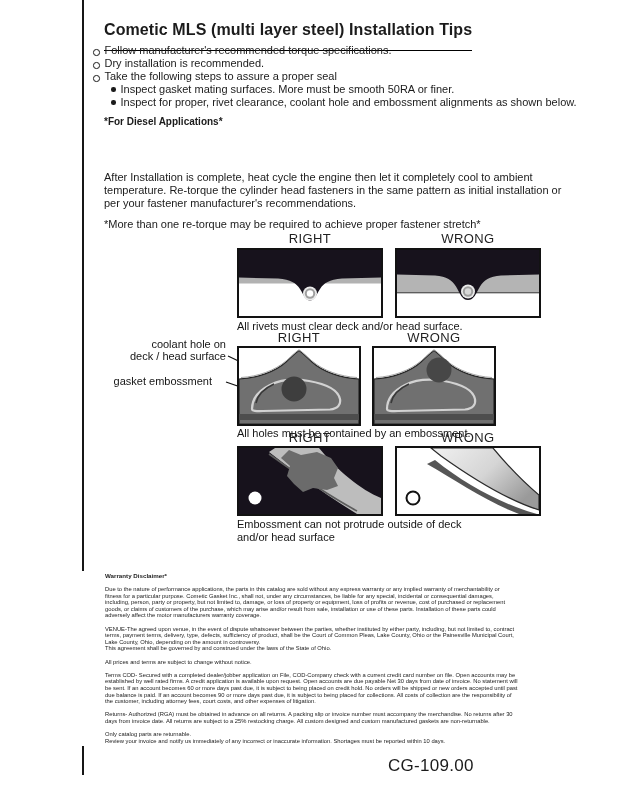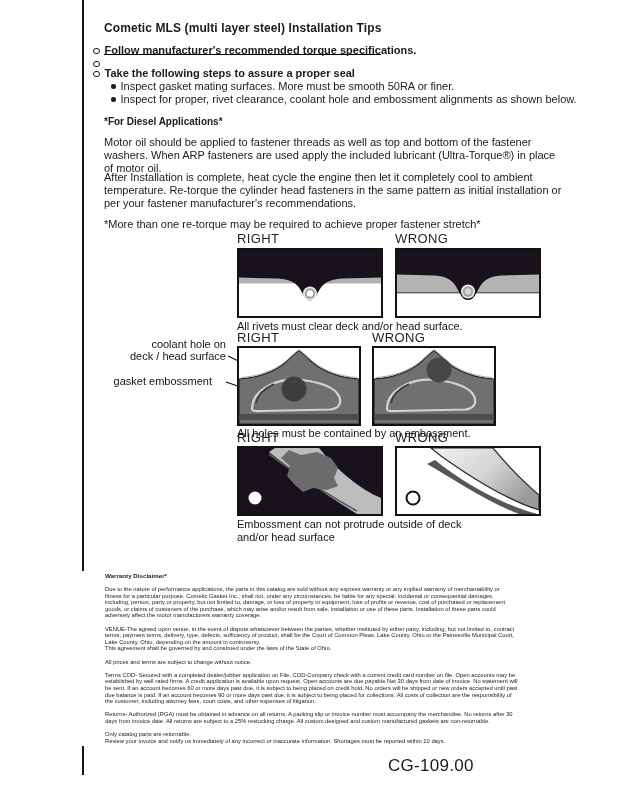--- a/index.html
+++ b/index.html
@@ -4,33 +4,33 @@
 <style>
   html,body{margin:0;padding:0;background:#ffffff;}
   .page{
     position:relative;width:618px;height:800px;background:#ffffff;overflow:hidden;
     font-family:"Liberation Sans", sans-serif;color:#1b1b1b;
   }
   
   .edge-line{position:absolute;left:82px;width:1.5px;background:#161616;}
   
   .title{
-    position:absolute;left:104px;top:21px;font-size:12px;font-weight:bold;
-    border-bottom:1.6px solid #000;padding-bottom:19px;letter-spacing:0.1px;
+    position:absolute;left:104px;top:21px;font-size:16px;font-weight:bold;
+    border-bottom:1.6px solid #000;padding-bottom:11px;letter-spacing:0.1px;
   }
   .tips{position:absolute;left:93px;top:44px;font-size:11px;line-height:13px;}
-  .b-row{display:flex;align-items:flex-start;font-weight:bold;}
+  .b-row{display:flex;align-items:center;}
   .b-dot{width:4.5px;height:4.5px;border:1px solid #1b1b1b;border-radius:50%;margin:3.5px 5px 0 0;flex:0 0 auto;}
   .sb-row{display:flex;align-items:flex-start;margin-left:18px;}
   .sb-dot{width:4.5px;height:4.5px;background:#1b1b1b;border-radius:50%;margin:4px 5px 0 0;flex:0 0 auto;}
   
   .diesel-h{position:absolute;left:104px;top:116px;font-size:10px;font-weight:bold;}
   .para{position:absolute;left:104px;width:462px;font-size:11px;line-height:13px;}
   
-  .rw-label{position:absolute;font-size:13px;letter-spacing:0.4px;text-align:left;color:#1f1f1f;}
+  .rw-label{position:absolute;font-size:13px;letter-spacing:0.4px;text-align:center;color:#1f1f1f;}
   .caption{position:absolute;font-size:11px;line-height:13px;color:#161616;}
   .panel{position:absolute;border:2px solid #121212;background:#fff;}
   .panel svg{display:block;}
   .side-label{position:absolute;font-size:11px;line-height:11.5px;text-align:right;color:#161616;}
   .leader{position:absolute;left:0;top:330px;pointer-events:none;}
   
   .warranty{position:absolute;left:105px;top:573px;width:413px;font-size:5.8px;line-height:6.6px;color:#222;}
   .warranty .wh{font-weight:bold;font-size:6.2px;margin:0 0 6.5px 0;}
   .warranty p{margin:0 0 6.6px 0;white-space:pre-line;}
   .footer-code{position:absolute;left:388px;top:756px;font-size:17px;color:#1b1b1b;letter-spacing:0.3px;}
@@ -45,37 +45,37 @@
 
   <div class="title">Cometic MLS (multi layer steel) Installation Tips</div>
 
   <div class="tips">
     <div class="b-row">
       <span class="b-dot"></span>
       <span>Follow manufacturer's recommended torque specifications.</span>
     </div>
     <div class="b-row">
       <span class="b-dot"></span>
+      <span>Dry installation is recommended.</span>
     </div>
     <div class="b-row">
       <span class="b-dot"></span>
       <span>Take the following steps to assure a proper seal</span>
     </div>
     <div class="sb-row">
       <span class="sb-dot"></span>
       <span>Inspect gasket mating surfaces.  More must be smooth 50RA or finer.</span>
     </div>
     <div class="sb-row">
       <span class="sb-dot"></span>
       <span>Inspect for proper, rivet clearance, coolant hole and embossment alignments as shown below.</span>
     </div>
   </div>
 
   <div class="diesel-h">*For Diesel Applications*</div>
-  <div class="para" style="top:136px;">Motor oil should be applied to fastener threads as well as top and bottom of the fastener washers. When ARP fasteners are used apply the included lubricant (Ultra-Torque®) in place of motor oil.</div>
   <div class="para" style="top:171px;">After Installation is complete, heat cycle the engine then let it completely cool to ambient temperature. Re-torque the cylinder head fasteners in the same pattern as initial installation or per your fastener manufacturer's recommendations.</div>
   <div class="para" style="top:218px;">*More than one re-torque may be required to achieve proper fastener stretch*</div>
 
   <div class="rw-label" style="left:237px;top:231px;width:146px;">RIGHT</div>
   <div class="rw-label" style="left:395px;top:231px;width:146px;">WRONG</div>
 
   <div class="panel" style="left:237px;top:248px;width:142px;height:66px;">
     <svg width="142" height="66" viewBox="0 0 142 66">
       <rect x="0" y="0" width="142" height="66" fill="#ffffff"></rect>
       <rect x="0" y="27" width="142" height="6.5" fill="#b2b2b2"></rect>

